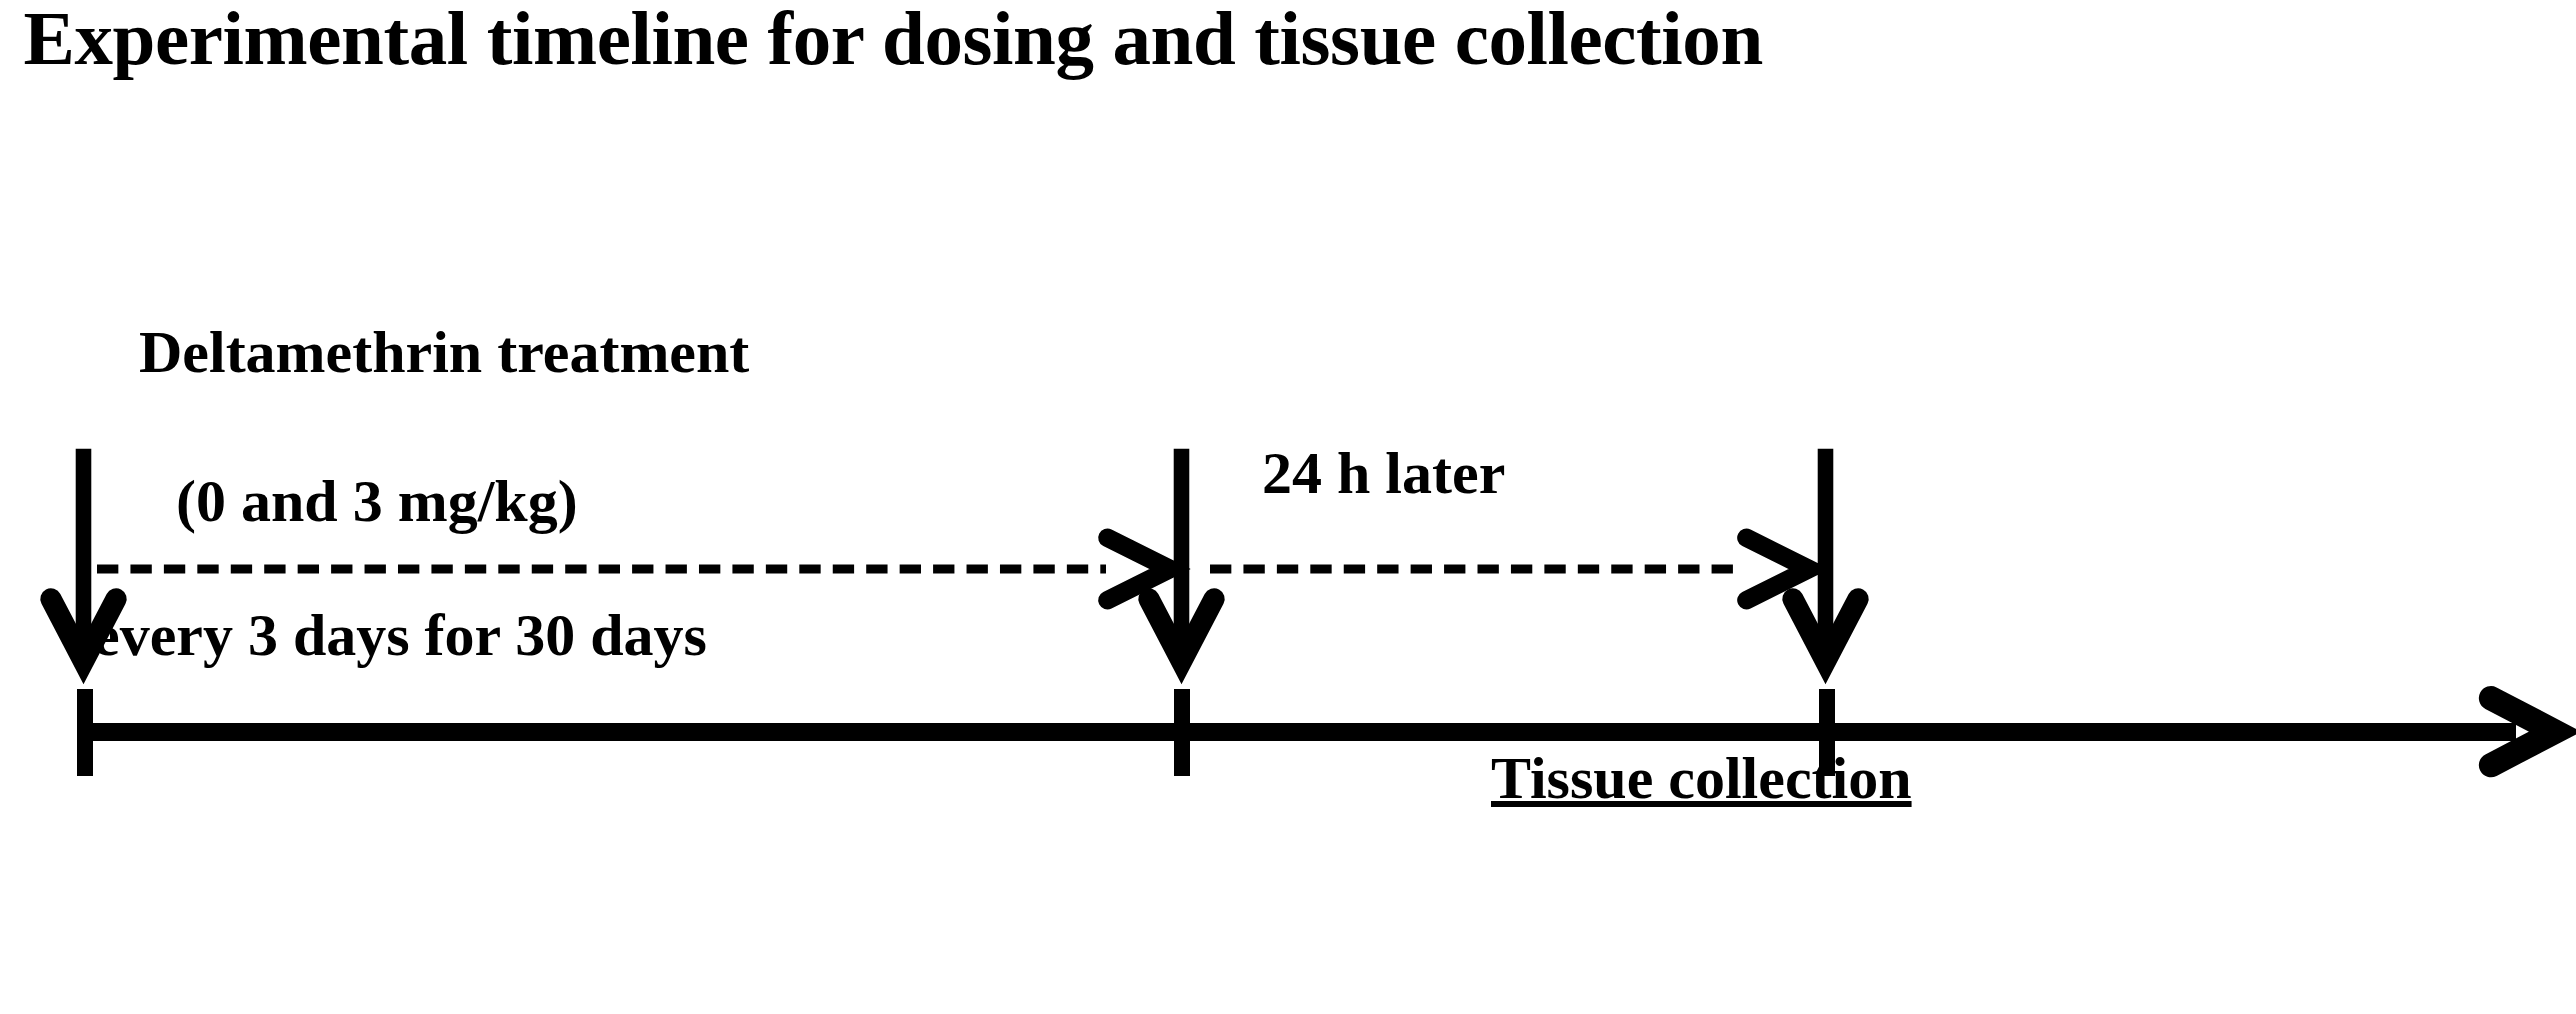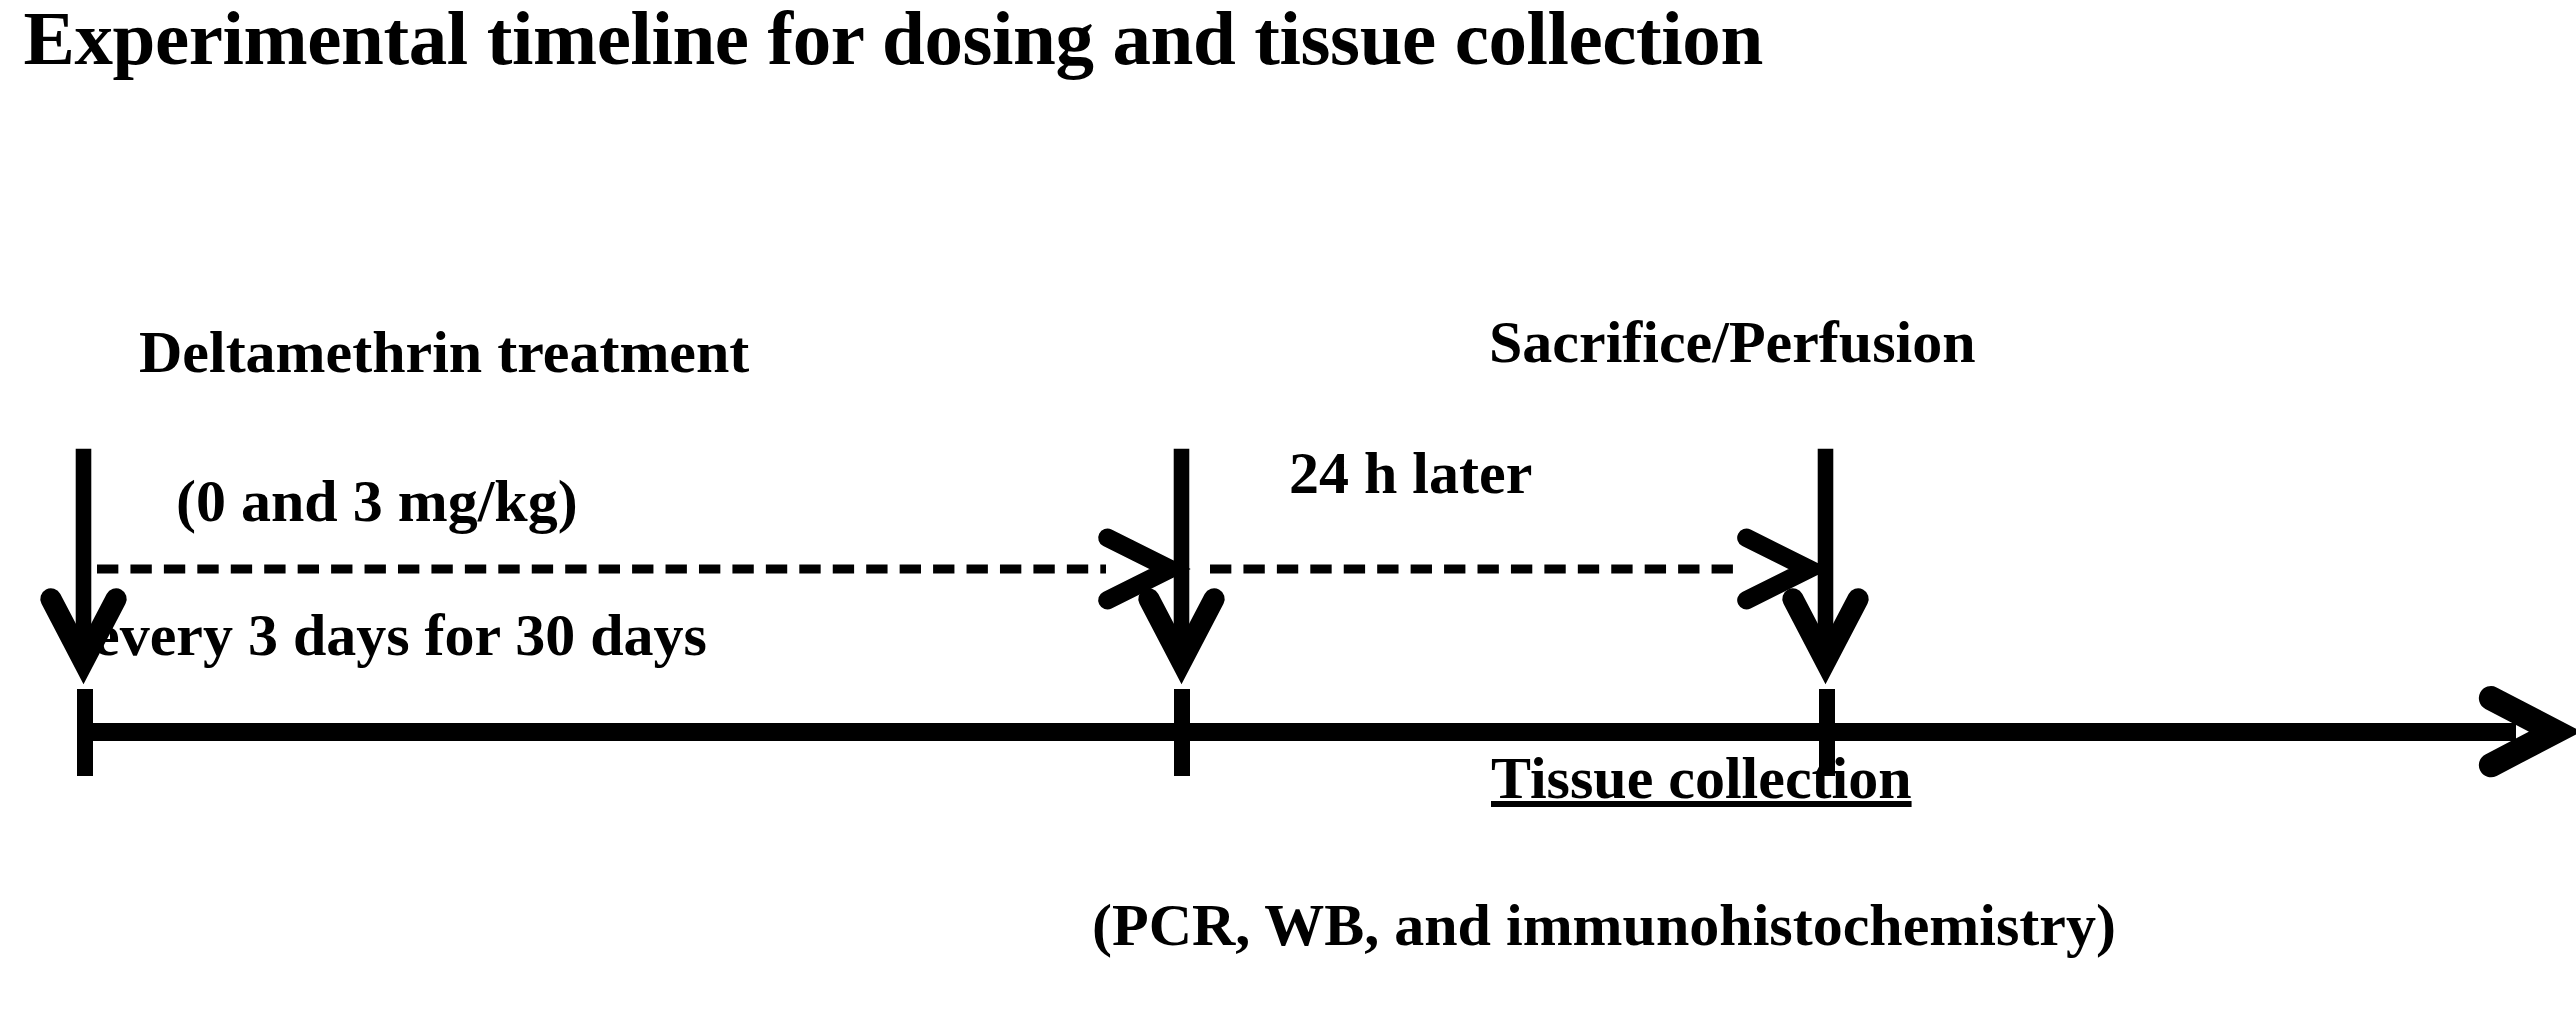--- a/index.html
+++ b/index.html
@@ -42,21 +42,21 @@
     white-space: nowrap;
     line-height: 1.0;
     font-family: "Liberation Serif", "DejaVu Serif", serif;
     font-size: 60px;
   }
 
   .lbl-deltamethrin { left: 105px;  top: 322px; margin-left: 34px; }
   .lbl-dose         { left: 176px;  top: 443px; margin-top: 28px; }
   .lbl-every        { left: 93px;  top: 605px; }
   .lbl-sacrifice    { left: 1489px; top: 312px; }
-  .lbl-24h          { left: 1289px; top: 443px; text-align: center; }
+  .lbl-24h          { left: 1262px; top: 443px; text-align: center; }
   .lbl-tissue       { left: 1491px; top: 748px; text-decoration: underline; }
   .lbl-methods      { left: 1092px; top: 895px; }
 
   
   .axis-line {
     position: absolute;
     left: 82px;
     top: 723px;
     width: 2434px;
     height: 18px;
@@ -110,27 +110,25 @@
 <div id="figure">
 
   <div class="ttl">Experimental timeline for dosing and tissue collection</div>
 
   <div class="lbl lbl-deltamethrin">Deltamethrin treatment</div>
 
   <div class="lbl lbl-dose">(0 and 3 mg/kg)</div>
 
   <div class="lbl lbl-every">every 3 days for 30 days</div>
 
-  <div class="lbl lbl-sacrifice">Sacrifice/Perfusion</div>
 
   <div class="lbl lbl-24h">24 h later</div>
 
   <div class="lbl lbl-tissue">Tissue collection</div>
 
-  <div class="lbl lbl-methods">(PCR, WB, and immunohistochemistry)</div>
 
   <div class="dashrow dash-0">
     <svg width="100%" height="68" viewBox="0 0 1522 96" preserveAspectRatio="none">
       <line x1="0" y1="48" x2="1418" y2="48" stroke="#000" stroke-width="13" stroke-dasharray="30 17" stroke-linecap="butt"></line>
       <polyline points="1420,4 1508,48 1420,92" fill="none" stroke="#000" stroke-width="26" stroke-linecap="round" stroke-linejoin="miter"></polyline>
     </svg>
   </div>
 
   <div class="dashrow dash-1">
     <svg width="100%" height="68" viewBox="0 0 856 96" preserveAspectRatio="none">

